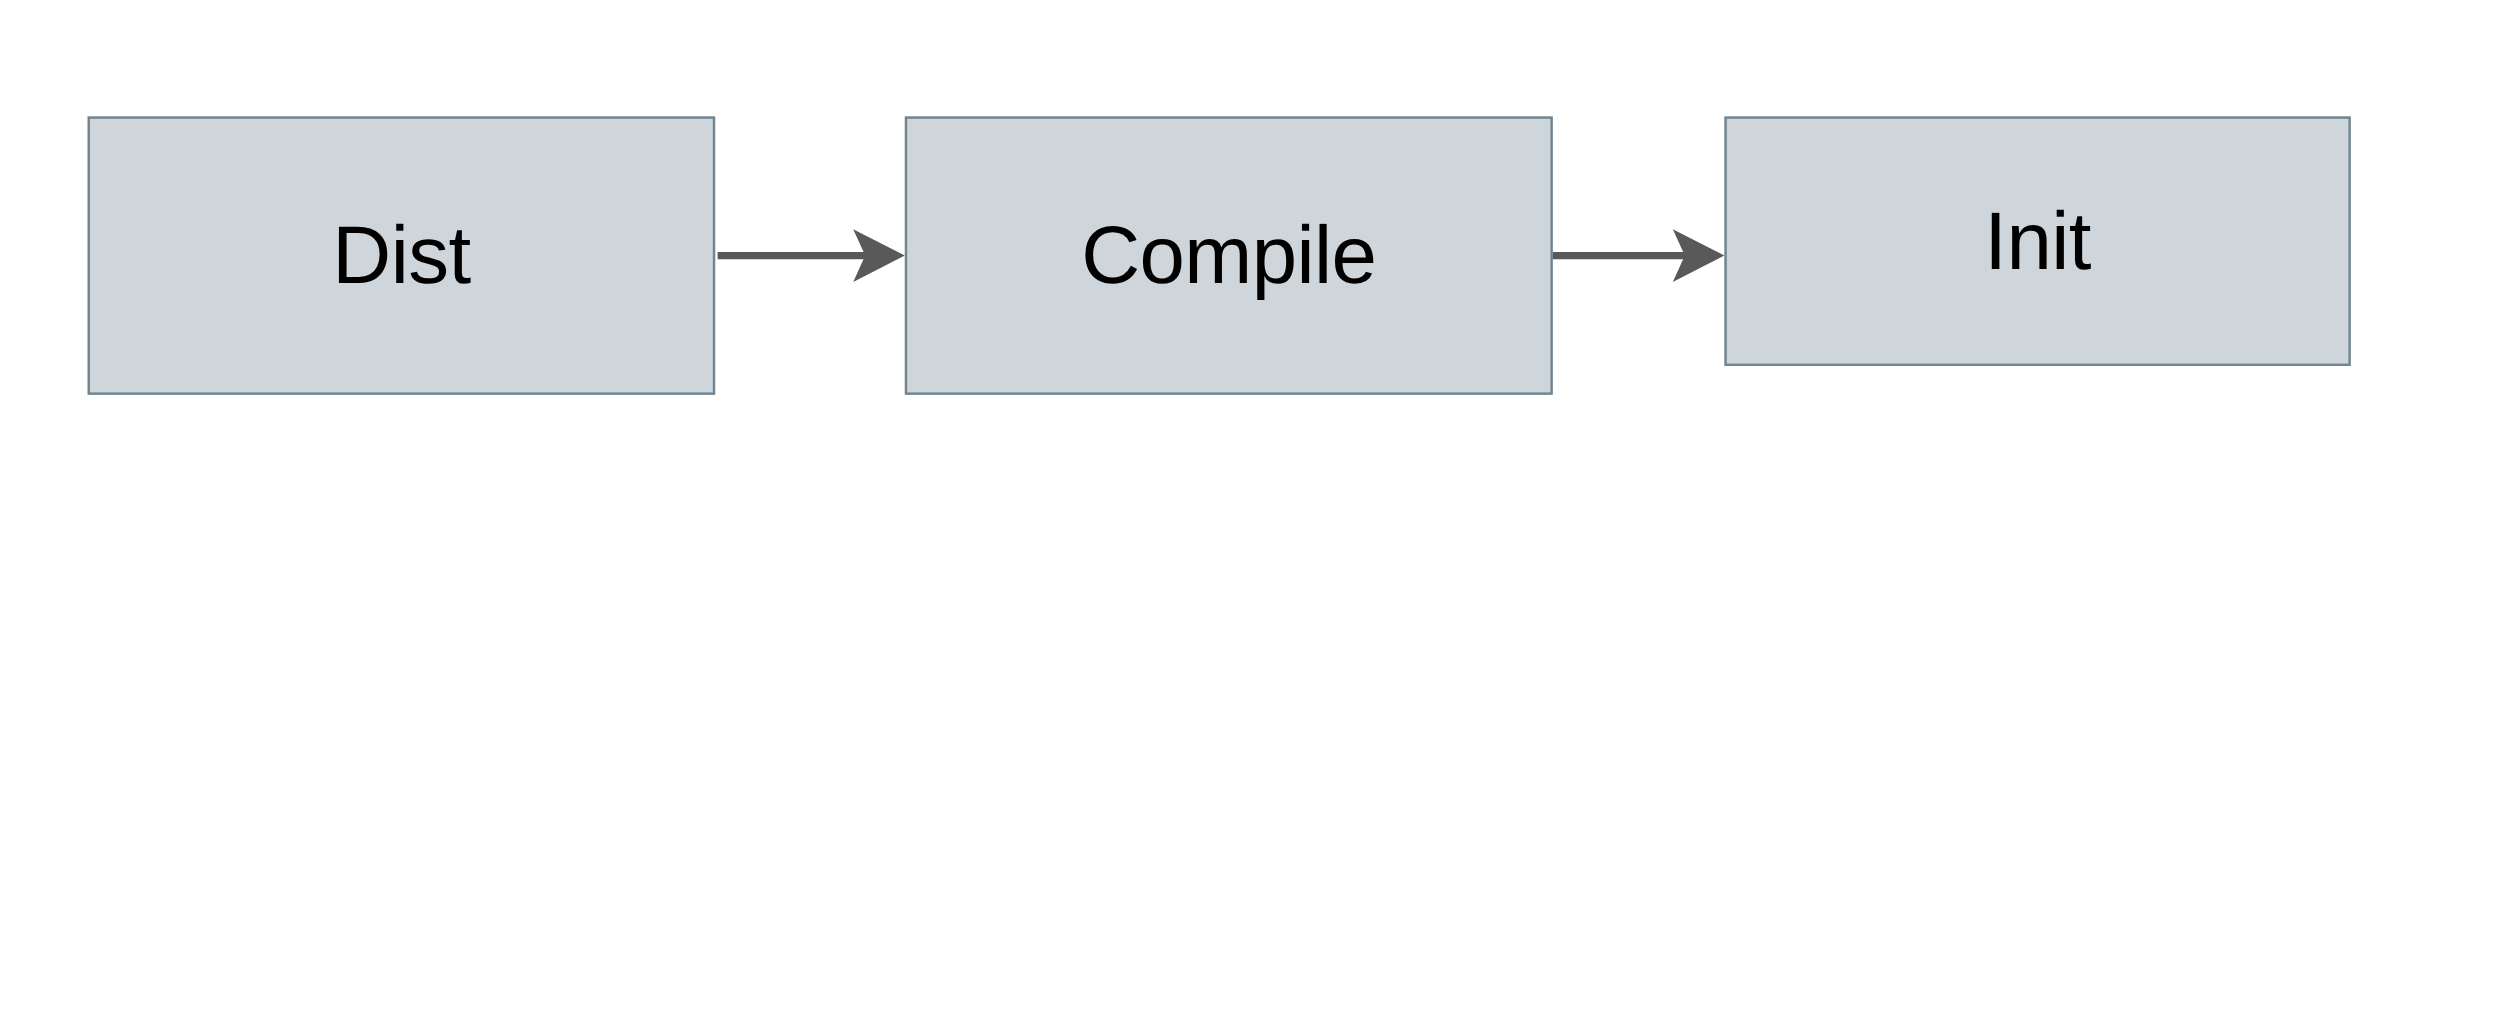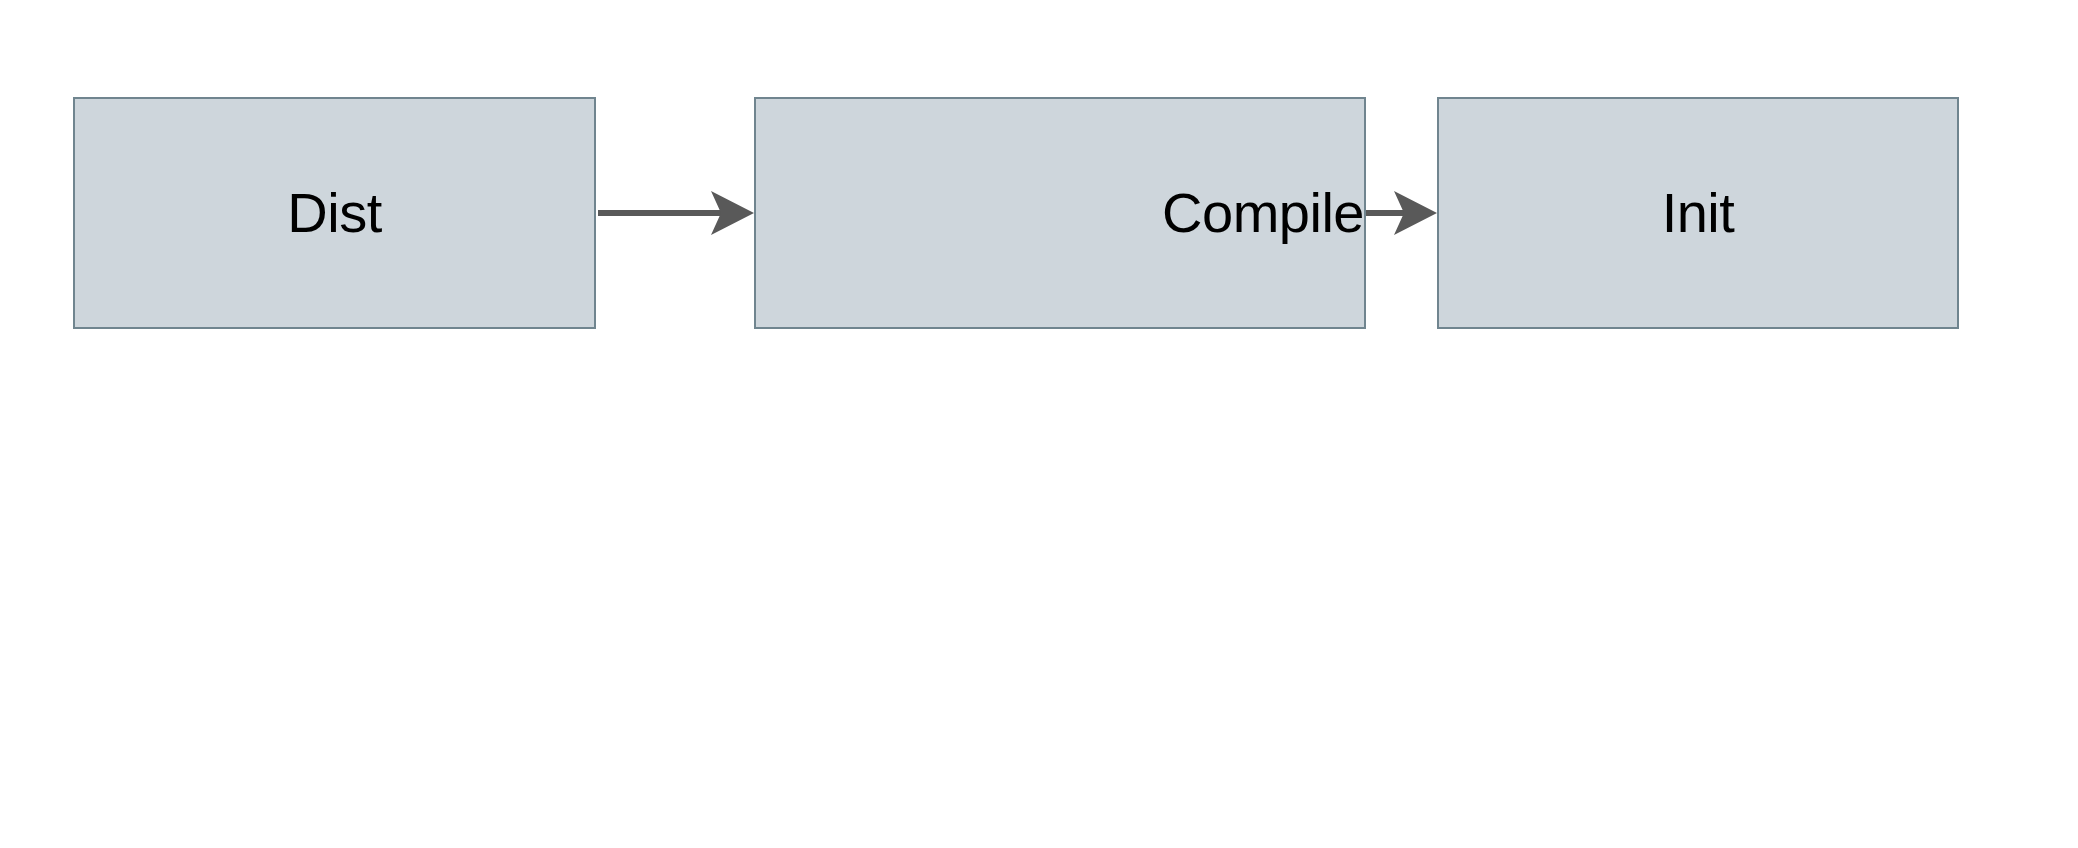--- a/index.html
+++ b/index.html
@@ -22,21 +22,21 @@
     position: absolute;
     box-sizing: border-box;
     background: #ced6dc;
     border: 2px solid #70858f;
     display: flex;
     align-items: center;
     justify-content: center;
   }
   .node-label {
     font-family: "Liberation Sans", "DejaVu Sans", sans-serif;
-    font-size: 56px;
+    font-size: 68px;
     font-weight: 400;
     color: #000000;
     line-height: 1;
     letter-spacing: -0.5px;
     white-space: nowrap;
     user-select: none;
   }
   .edge-layer {
     position: absolute;
     left: 0;
@@ -65,22 +65,22 @@
     <g>
       <line class="edge-line" x1="1280" y1="213" x2="1418" y2="213" stroke="#595959" stroke-width="6"></line>
       <path class="edge-head" d="M 1437 213 L 1394 235 L 1404 213 L 1394 191 Z" fill="#595959"></path>
     </g>
   </svg>
 
   <div class="node" style="left:73px; top:97px; width:523px; height:232px;">
     <span class="node-label">Dist</span>
   </div>
 
-  <div class="node" style="left:754px; top:97px; width:612px; height:232px;justify-content:flex-end;">
+  <div class="node" style="left:754px; top:97px; width:540px; height:232px;">
     <span class="node-label">Compile</span>
   </div>
 
-  <div class="node" style="left:1437px; top:97px; width:522px; height:232px;">
+  <div class="node" style="left:1437px; top:97px; width:522px; height:208px;">
     <span class="node-label">Init</span>
   </div>
 
 
 </div>
 
 </body></html>

